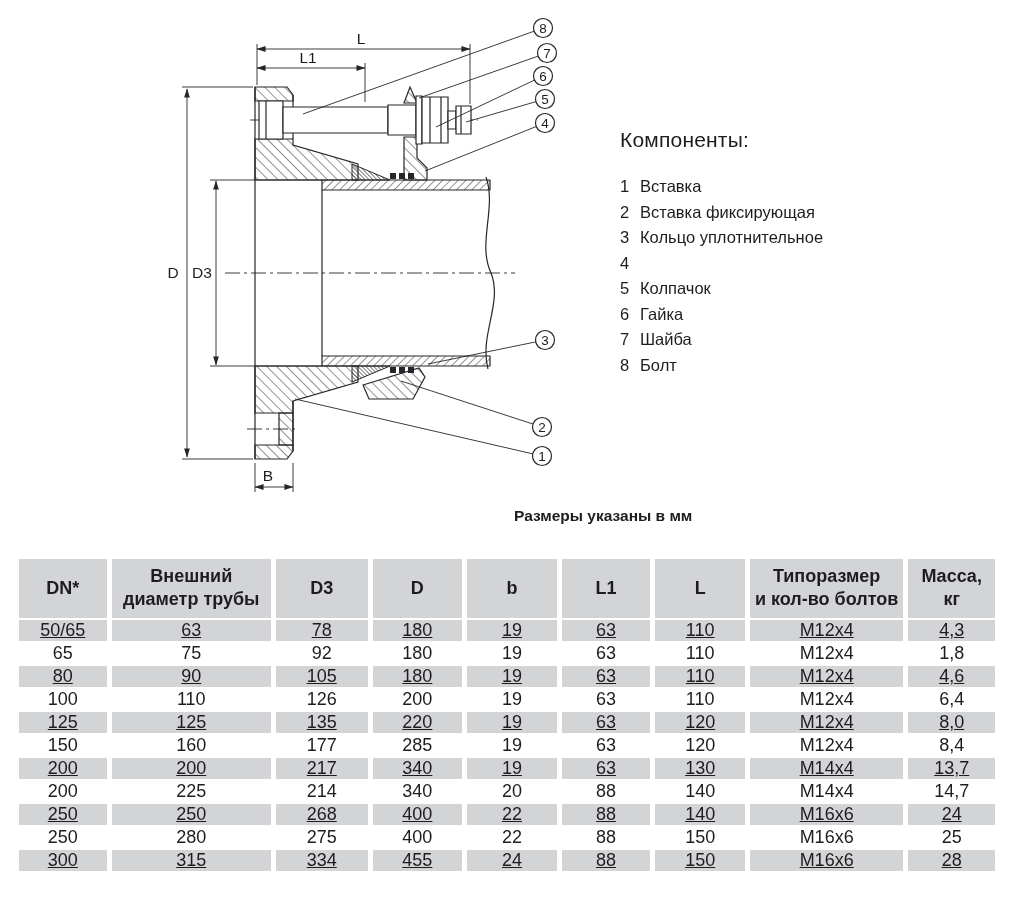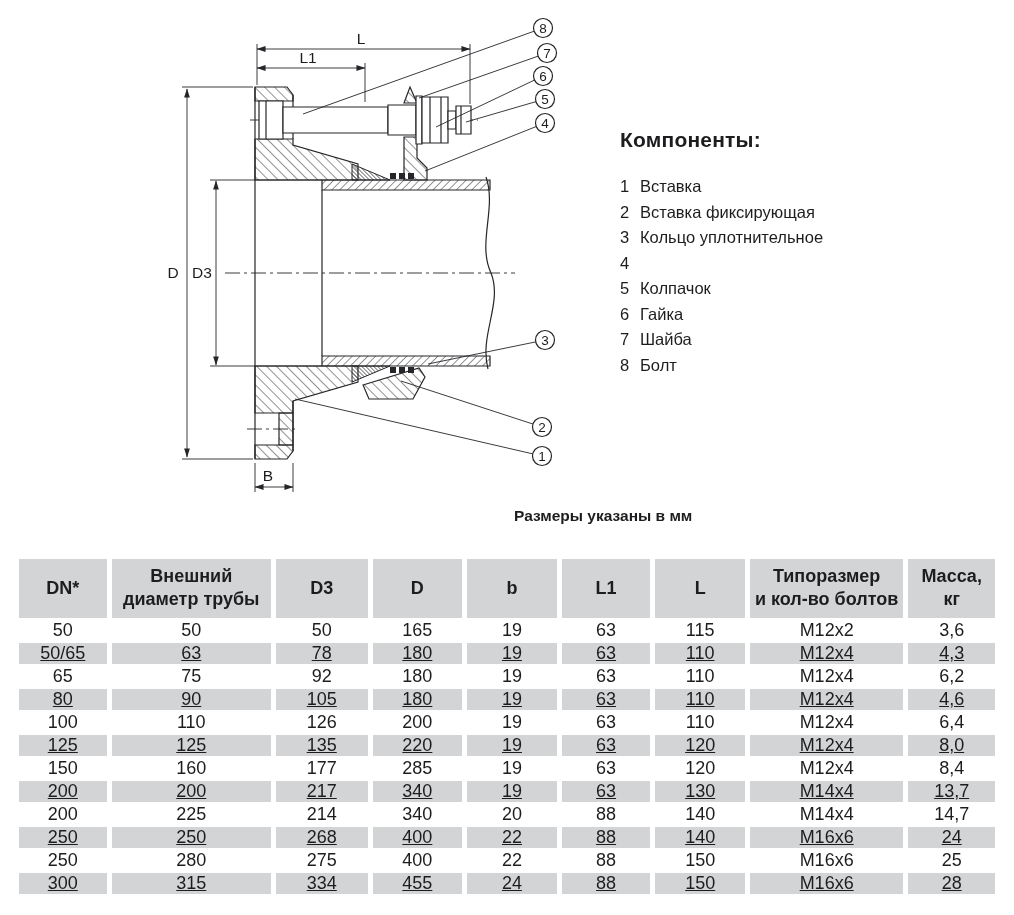--- a/index.html
+++ b/index.html
@@ -4,21 +4,21 @@
 <style>
   html,body{margin:0;padding:0;background:#fff;}
   body{font-family:"Liberation Sans","DejaVu Sans",sans-serif;color:#1d1d1f;}
   .page{position:relative;width:1014px;height:915px;background:#fff;overflow:hidden;}
 
   
   .drawing{position:absolute;left:0;top:0;}
 
   
   .components{position:absolute;left:620px;top:128px;}
-  .components .comp-title{font-size:21px;font-weight:bold;margin:0 0 22px 0;letter-spacing:.2px;}
+  .components .comp-title{font-size:21px;font-weight:normal;margin:0 0 22px 0;letter-spacing:.2px;}
   .comp-item{display:flex;font-size:16.5px;line-height:25.5px;}
   .comp-num{width:20px;flex:0 0 20px;}
 
   
   .note{position:absolute;top:507px;left:514px;width:486px;text-align:left;
         font-weight:bold;font-size:15.5px;}
 
   
   table.dims{position:absolute;left:14px;top:557px;width:986px;table-layout:fixed;
              border-collapse:separate;border-spacing:5px 2px;font-size:18px;}
@@ -222,52 +222,41 @@
           <th>D3</th>
           <th>D</th>
           <th>b</th>
           <th>L1</th>
           <th>L</th>
           <th>Типоразмер<br>и кол-во болтов</th>
           <th>Масса,<br>кг</th>
         </tr>
       </thead>
     <tbody id="dims-body">
-        <tr>
-          <td>50</td>
-          <td>50</td>
-          <td>50</td>
-          <td>165</td>
-          <td>19</td>
-          <td>63</td>
-          <td>115</td>
-          <td>M12x2</td>
-          <td>3,6</td>
-        </tr>
         <tr class="alt">
           <td>50/65</td>
           <td>63</td>
           <td>78</td>
           <td>180</td>
           <td>19</td>
           <td>63</td>
           <td>110</td>
           <td>M12x4</td>
           <td>4,3</td>
         </tr>
         <tr>
           <td>65</td>
           <td>75</td>
           <td>92</td>
           <td>180</td>
           <td>19</td>
           <td>63</td>
           <td>110</td>
           <td>M12x4</td>
-          <td>6,2</td>
+          <td>1,8</td>
         </tr>
         <tr class="alt">
           <td>80</td>
           <td>90</td>
           <td>105</td>
           <td>180</td>
           <td>19</td>
           <td>63</td>
           <td>110</td>
           <td>M12x4</td>

